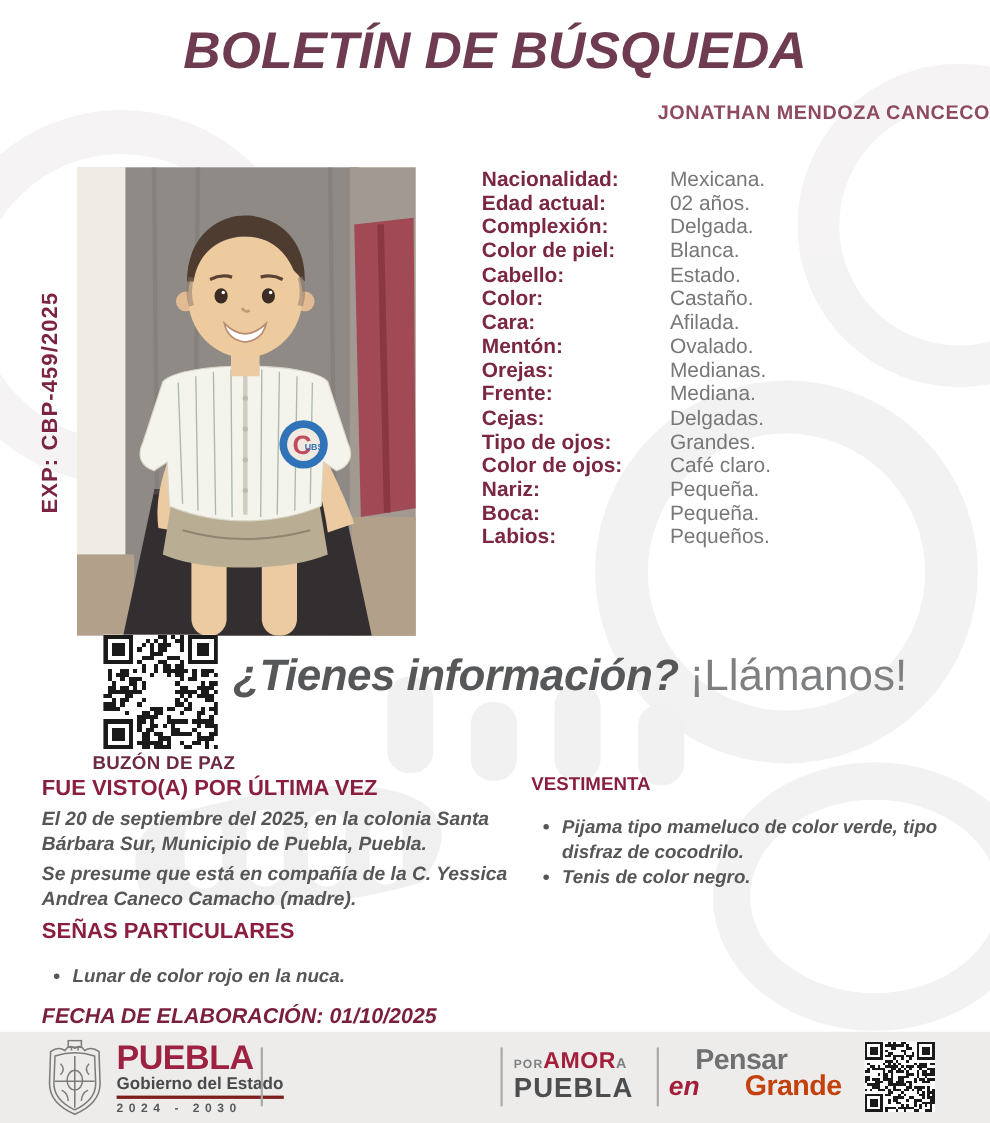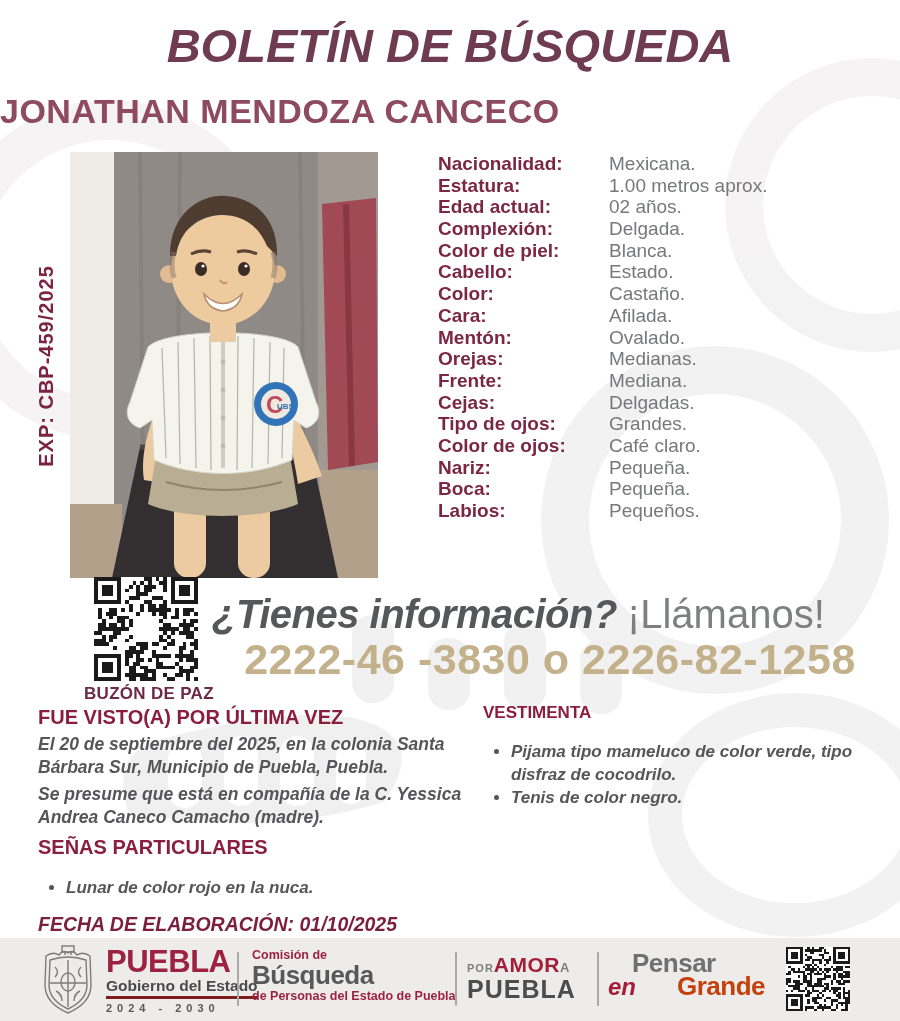--- a/index.html
+++ b/index.html
@@ -3,21 +3,21 @@
 <meta charset="utf-8">
 <style>
   html,body{margin:0;padding:0;background:#ffffff;}
   .page{position:relative;width:900px;height:1021px;overflow:hidden;background:#fff;
         font-family:"Liberation Sans",sans-serif;}
   .wm{position:absolute;left:0;top:0;z-index:0;}
   .z{position:absolute;z-index:2;}
 
   .title{left:0;top:18px;width:100%;text-align:center;font-size:47px;font-weight:800;
          font-style:italic;color:#6e3b51;letter-spacing:0;}
-  .subtitle{left:0;top:92px;width:100%;text-align:left;font-size:34px;font-weight:800;
+  .subtitle{left:0;top:92px;width:100%;text-align:right;font-size:18px;font-weight:800;
          color:#8d4a60;letter-spacing:.5px;}
   .exp{left:46px;top:366px;transform:translate(-50%,-50%) rotate(-90deg);white-space:nowrap;
        font-size:20px;font-weight:800;color:#7b2343;letter-spacing:1px;}
 
   .photo{left:70px;top:152px;width:308px;height:426px;box-shadow:0 0 0 1px #e4e1dc inset;}
 
   .chars{left:438px;top:153px;width:455px;}
   .crow{display:flex;align-items:baseline;height:21.7px;font-size:19px;line-height:21.7px;}
   .clabel{flex:0 0 164px;font-weight:800;color:#7b2742;}
   .cvalue{margin-left:7px;color:#77787a;}
@@ -137,24 +137,20 @@
     <circle cx="133" cy="114" r="1.6" fill="#fff"></circle>
       <circle cx="176" cy="114" r="1.6" fill="#fff"></circle>
     <path d="M150,128 q3,5 7,2" stroke="#c79a74" stroke-width="2.4" fill="none"></path>
     <path d="M134,142 Q153,161 172,142 Q169,157 153,159 Q137,157 134,142 Z" fill="#ffffff" stroke="#b98d72" stroke-width="1.6"></path>
   </svg>
 
   <div class="z chars">
     <div class="crow">
         <span class="clabel">Nacionalidad:</span>
         <span class="cvalue">Mexicana.</span>
-      </div>
-    <div class="crow">
-        <span class="clabel">Estatura:</span>
-        <span class="cvalue">1.00 metros aprox.</span>
       </div>
     <div class="crow">
         <span class="clabel">Edad actual:</span>
         <span class="cvalue">02 años.</span>
       </div>
     <div class="crow">
         <span class="clabel">Complexión:</span>
         <span class="cvalue">Delgada.</span>
       </div>
     <div class="crow">
@@ -461,21 +457,20 @@
         <rect x="22" y="2" width="3" height="3" fill="#1a1a1a"></rect>
         <rect x="0" y="20" width="7" height="7" fill="#1a1a1a"></rect>
         <rect x="1" y="21" width="5" height="5" fill="#fff"></rect>
         <rect x="2" y="22" width="3" height="3" fill="#1a1a1a"></rect>
       </svg>
     <div class="qrcap">BUZÓN DE PAZ</div>
   </div>
   <div class="z headline">
     <span class="q">¿Tienes información?</span><span class="call">¡Llámanos!</span>
   </div>
-  <div class="z phone">2222-46 -3830 o 2226-82-1258</div>
 
   <div class="z lastseen">
     <h3 class="section-h">FUE VISTO(A) POR ÚLTIMA VEZ</h3>
     <p>El  20 de septiembre del 2025, en la colonia Santa Bárbara Sur, Municipio de Puebla, Puebla.</p>
     <p>Se presume que está en compañía de la C. Yessica Andrea Caneco Camacho (madre).</p>
   </div>
 
   <div class="z vestimenta">
     <h3 class="section-h">VESTIMENTA</h3>
     <ul class="blist">
@@ -504,25 +499,20 @@
         <ellipse cx="30" cy="37" rx="7" ry="9"></ellipse>
         <path d="M17,22 q5,5 0,10 M43,22 q-5,5 0,10 M18,46 q6,3 6,10 M42,46 q-6,3 -6,10"></path>
       </g>
     </svg>
     <div class="pblock">
       <div class="t">PUEBLA</div>
       <div class="s">Gobierno del Estado</div>
       <div class="y">2024 - 2030</div>
     </div>
     <div class="fdiv" style="left:237px"></div>
-    <div class="cblock">
-      <div class="l1">Comisión de</div>
-      <div class="l2">Búsqueda</div>
-      <div class="l3">de Personas del Estado de Puebla</div>
-    </div>
     <div class="fdiv" style="left:455px"></div>
     <div class="ablock">
       <div>
         <span class="por">POR</span><span class="amor">AMOR</span><span class="a">A</span>
       </div>
       <div class="pue">PUEBLA</div>
     </div>
     <div class="fdiv" style="left:597px"></div>
     <div class="gblock">
       <div class="l1">Pensar</div>

